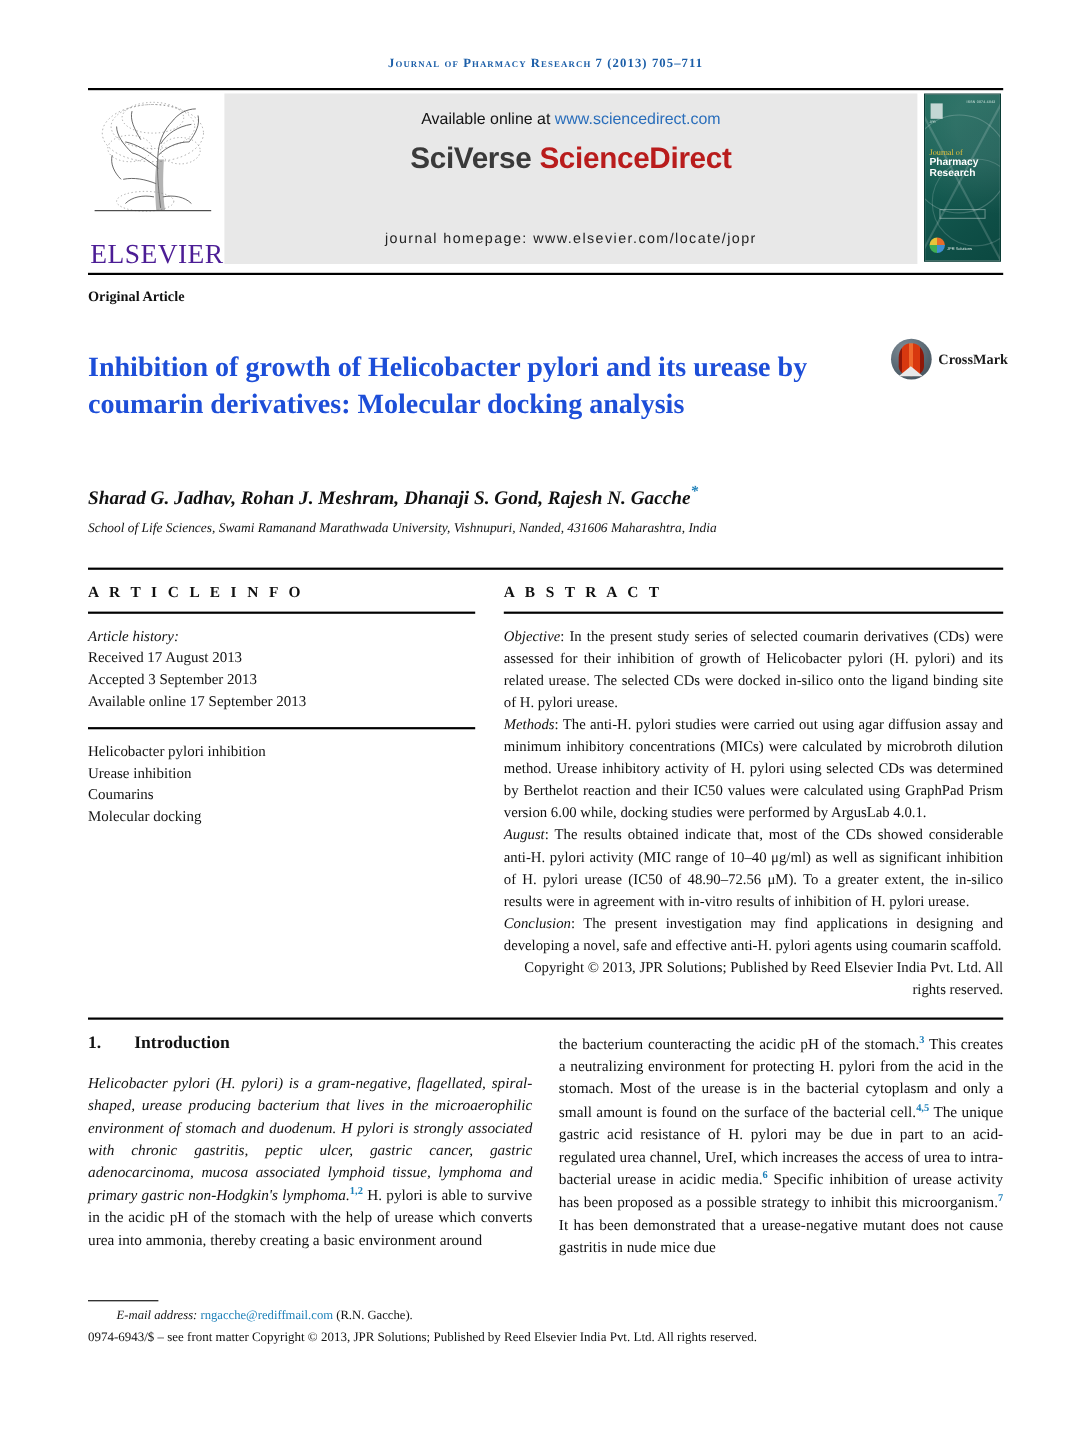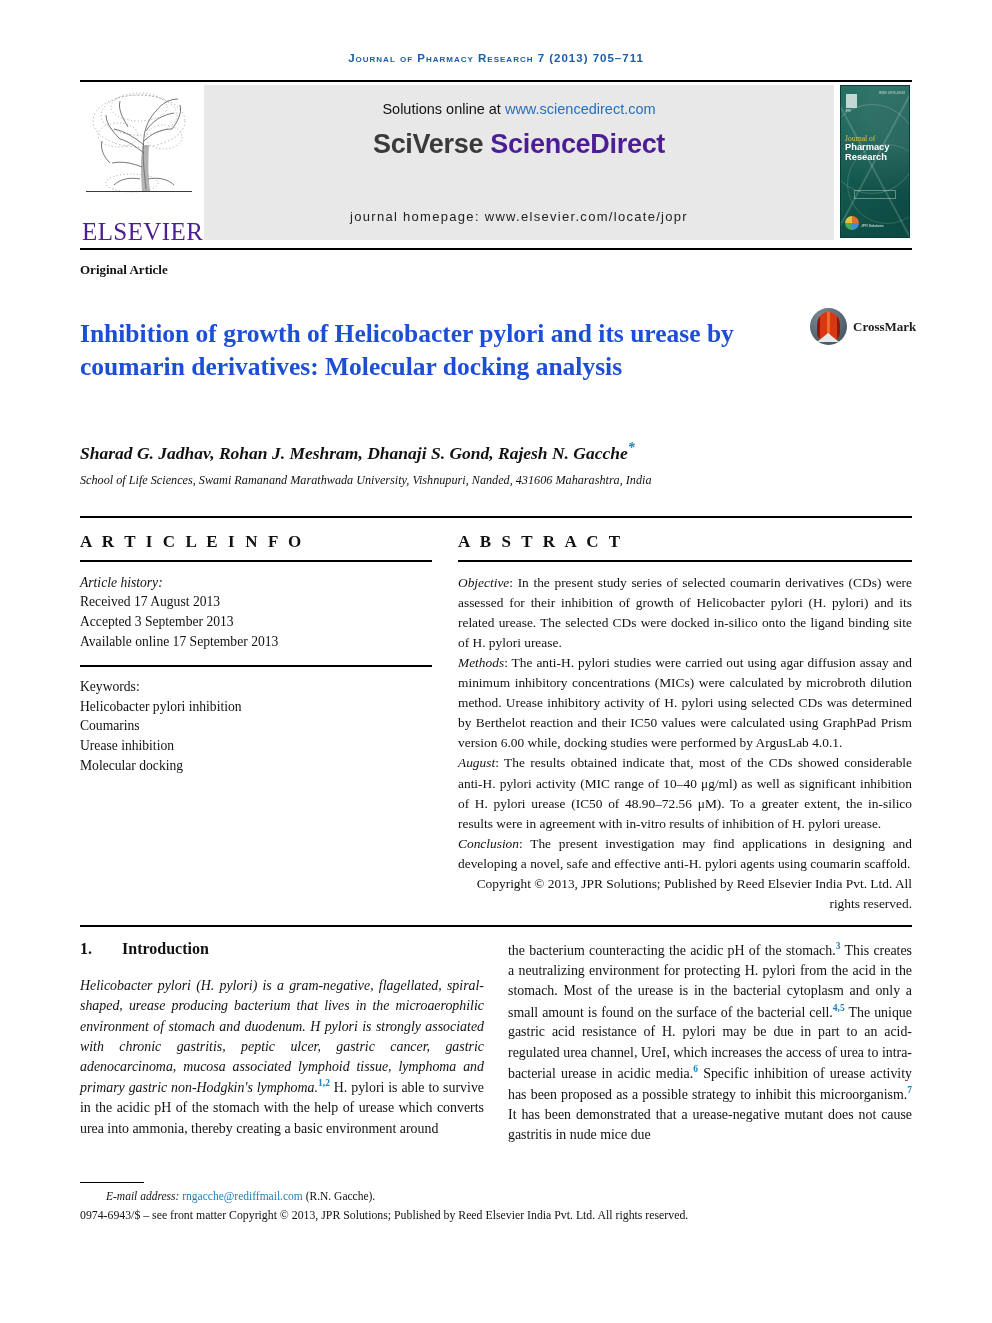--- a/index.html
+++ b/index.html
@@ -11,21 +11,21 @@
     color: #000;
     position: relative;
     overflow: hidden;
   }
   .page { position:absolute; left:0; top:0; width:992px; height:1323px; }
 
   
   .runhead {
     position:absolute; left:80px; top:52px; width:832px;
     text-align:center;
-    font-family:Liberation Sans, sans-serif;
+    font-family:Liberation Serif, serif;
     font-size:11.5px;
     letter-spacing:1.0px;
     color:#1b5ea8;
     font-weight:bold;
     font-variant: small-caps;
   }
 
   
   .masthead {
     position:absolute; left:80px; top:80px; width:832px; height:160px;
@@ -54,21 +54,21 @@
     font-size:14.5px; color:#111;
   }
   .sd-available .lnk { color:#2a6ebb;text-align:right; }
   .sd-logo {
     position:absolute; top:44px; left:0; width:100%;
     text-align:center;
     font-family:"Liberation Sans", sans-serif;
     font-size:27px; font-weight:bold; letter-spacing:-0.3px;
   }
   .sd-logo .sciverse { color:#3a3a3a; }
-  .sd-logo .sciencedirect { color:#4c1d95;margin-top:40px; }
+  .sd-logo .sciencedirect { color:#b91c1c;margin-top:40px; }
   .sd-home {
     position:absolute; bottom:16px; left:0; width:100%;
     text-align:center;
     font-family:"Liberation Sans", sans-serif;
     font-size:13px; letter-spacing:1.3px; color:#222;
   }
   .cover-cell { flex:0 0 72px; width:72px; height:155px; position:relative; }
   .cover {
     position:absolute; left:0; top:0; width:70px; height:153px;
     background:
@@ -173,21 +173,21 @@
     font-family:"Liberation Serif", serif;
     font-size:12.2px; font-style:italic; color:#111;
   }
 
   
   .col-left  { position:absolute; left:80px;  top:532px; width:352px; }
   .col-right { position:absolute; left:458px; top:532px; width:454px; }
 
   .head-spaced {
     font-family:"Liberation Serif", serif;
-    font-size:17px; font-weight:bold; letter-spacing:3.1px; color:#111;
+    font-size:14px; font-weight:bold; letter-spacing:3.1px; color:#111;
   }
   .rule-thin { height:1.5px; background:#000; margin-top:8px; }
 
   .info-block {
     margin-top:11px;
     font-family:"Liberation Serif", serif;
     font-size:13.6px; line-height:1.45; color:#111;
   }
   .info-block .it { font-style:italic; }
   .kw-rule { height:1.6px; background:#000; margin-top:14px; margin-bottom:10px; }
@@ -276,21 +276,21 @@
             </g>
             <path d="M58 104 C57 88 56 72 59 58 L65 58 C64 74 64 90 66 104 Z" fill="#777" opacity="0.55"></path>
           </svg>
           <div class="tree-ground"></div>
         </div>
         <div class="elsevier-word">ELSEVIER</div>
       </div>
 
       <div class="sd-cell">
         <div class="sd-available">
-          <span>Solutions online at </span><span class="lnk">www.sciencedirect.com</span>
+          <span>Available online at </span><span class="lnk">www.sciencedirect.com</span>
         </div>
         <div class="sd-logo">
           <span class="sciverse">SciVerse </span><span class="sciencedirect">ScienceDirect</span>
         </div>
         <div class="sd-home">journal homepage: www.elsevier.com/locate/jopr</div>
       </div>
 
       <div class="cover-cell">
         <div class="cover">
           <div class="x1"></div>
@@ -339,24 +339,23 @@
     <div class="info-block">
       <div class="it">Article history:</div>
       <div>Received 17 August 2013</div>
       <div>Accepted 3 September 2013</div>
       <div>Available online 17 September 2013</div>
     </div>
 
     <div class="kw-rule"></div>
 
     <div class="kw-block">
-      <div class="it">Keywords:</div>
       <div>Helicobacter pylori inhibition</div>
+      <div>Urease inhibition</div>
       <div>Coumarins</div>
-      <div>Urease inhibition</div>
       <div>Molecular docking</div>
     </div>
   </div>
 
   <div class="col-right">
     <div class="head-spaced">A B S T R A C T</div>
     <div class="rule-thin"></div>
 
     <div class="abstract-body">
       <p><span class="lbl">Objective</span><span>: In the present study series of selected coumarin derivatives (CDs) were assessed for their inhibition of growth of Helicobacter pylori (H. pylori) and its related urease. The selected CDs were docked in-silico onto the ligand binding site of H. pylori urease.</span></p>

